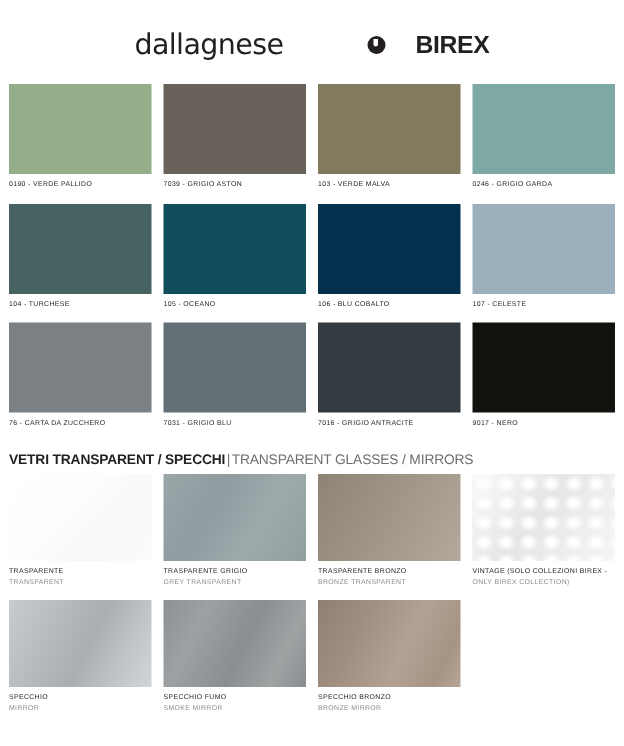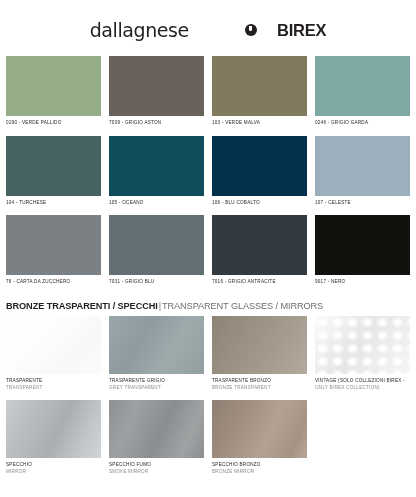--- a/index.html
+++ b/index.html
@@ -207,21 +207,21 @@
       <div class="caption">7016 - GRIGIO ANTRACITE</div>
     </div>
     <div class="cell">
       <span class="chip" style="background:#13110e"></span>
       <div class="caption">9017 - NERO</div>
     </div>
   </div>
 </div>
 
 <div class="section-head">
-  <span class="it">BRONZE TRASPARENTI / SPECCHI</span><span class="sep">|</span><span class="en">TRANSPARENT GLASSES / MIRRORS</span>
+  <span class="it">VETRI TRANSPARENT / SPECCHI</span><span class="sep">|</span><span class="en">TRANSPARENT GLASSES / MIRRORS</span>
 </div>
 
 <div class="grid">
   <div class="row">
 
     <div class="cell">
       <span class="chip tall" style="background:linear-gradient(135deg,#ffffff 0%,#fdfdfd 40%,#f7f8f8 70%,#fbfbfb 100%)"></span>
       <div class="caption">
         <span>TRASPARENTE</span>
         <span class="en">TRANSPARENT</span>

